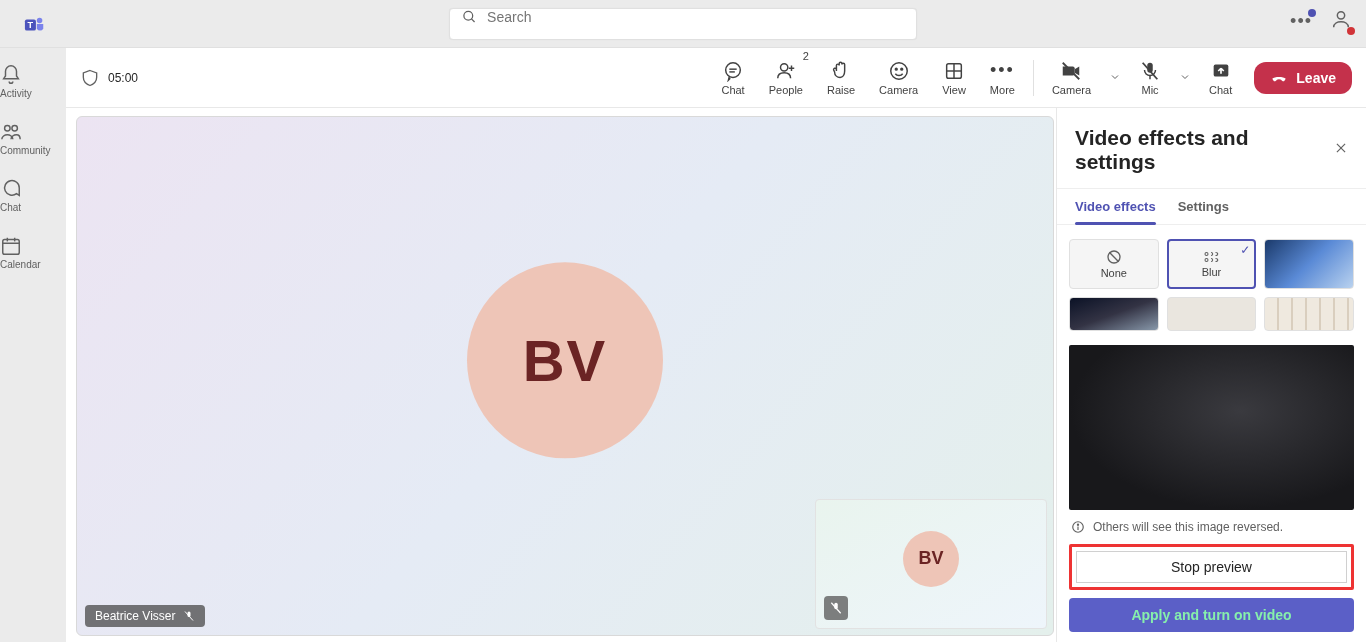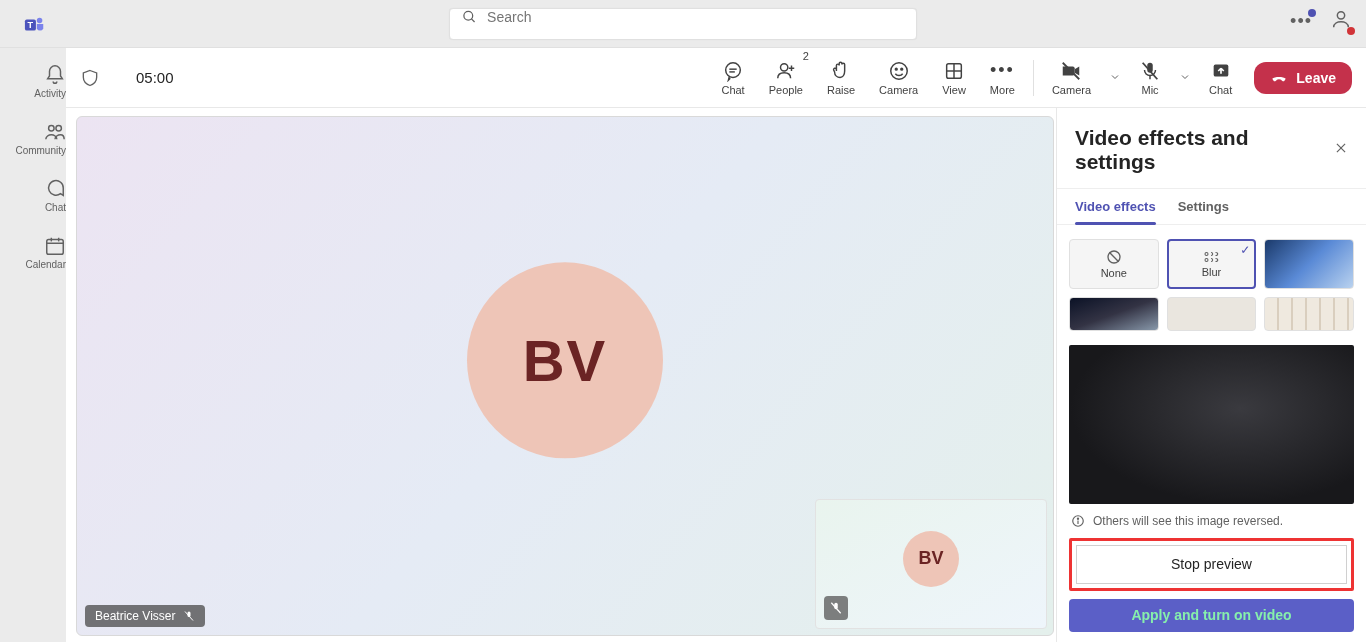--- a/index.html
+++ b/index.html
@@ -12,30 +12,30 @@
   .topbar .search input { border:none; outline:none; width:100%; font-size:14px; color:#616161; background:transparent;}
   .topbar .right { position:absolute; right:14px; top:8px; display:flex; align-items:center; gap:18px;}
   .topbar .dots { font-size:18px; color:#616161; letter-spacing:1px; position:relative;}
   .blue-dot{ position:absolute; top:-2px; right:-4px; width:8px;height:8px;border-radius:50%;background:#4f52b2;}
   .profile-wrap{ position:relative;}
   .profile-icon{ color:#616161;}
   .red-dot{ position:absolute; bottom:-1px; right:-3px; width:8px;height:8px;border-radius:50%;background:#d13438;}
 
   
   .rail { position:absolute; left:0; top:48px; bottom:0; width:66px; background:#ebebeb; display:flex; flex-direction:column; align-items:center; padding-top:12px; gap:14px;}
-  .rail-item{ display:flex; flex-direction:column; align-items:flex-end; gap:2px; color:#616161; cursor:pointer; width:100%; padding:4px 0;}
+  .rail-item{ display:flex; flex-direction:column; align-items:flex-start; gap:2px; color:#616161; cursor:pointer; width:100%; padding:4px 0;}
   .rail-item .lbl{ font-size:10px;}
   .rail-item svg{ }
 
   
   .meeting { position:absolute; left:66px; top:48px; right:0; bottom:0; background:#fff;}
   
   
   .meettop { height:60px; border-bottom:1px solid #e8e8e8; display:flex; align-items:center; padding: 0 14px; justify-content:space-between;}
-  .meettop .lefttop{ display:flex; align-items:center; gap:36px; color:#242424; font-size:15px;}
+  .meettop .lefttop{ display:flex; align-items:center; gap:8px; color:#242424; font-size:12px;}
   .shield{ color:#616161;}
   .meetbuttons{ display:flex; align-items:center; height:100%;}
   .tb-btn{ display:flex; flex-direction:column; align-items:center; justify-content:center; gap:2px; color:#424242; font-size:11px; cursor:pointer; padding: 0 12px; height:100%; position:relative;}
   .tb-btn .ico{ height:22px; display:flex;align-items:center;justify-content:center;}
   .vline{ width:1px; height:36px; background:#e0e0e0; margin: 0 6px;}
   .tb-split{ display:flex; align-items:center;}
   .chev-down{ color:#616161; cursor:pointer; padding:0 6px;}
   .leave-btn{ background:#c4314b; color:#fff; border:none; border-radius:12px; height:32px; padding: 0 16px; display:flex; align-items:center; gap:8px; font-weight:600; font-size:14px; cursor:pointer; margin-left:10px;}
 
   
@@ -62,21 +62,21 @@
   .eff .check{ position:absolute; top:2px; right:4px; color:#4f52b2; font-size:12px;}
   .eff.img1{ background: linear-gradient(135deg,#1b3a6b,#5a8ad6,#b9d2ef);}
   .eff.img2{ background: linear-gradient(160deg,#0b1226,#334,#8898aa);}
   .eff.img3{ background: repeating-linear-gradient(90deg,#efe9df 0 12px,#d9cebe 12px 14px);}
   .eff.short{ height:34px;}
   
   .preview-box{ margin: 0 12px; height:172px; background: radial-gradient(ellipse at 60% 40%, #3a3a3f 0%, #18181b 70%); border-radius:2px;}
   .info-row{ padding:10px 14px; font-size:12px; color:#616161; display:flex; align-items:flex-start; gap:8px;}
   
   .red-out{ margin: 0 12px 8px 12px; border:3px solid #e33; padding:4px; border-radius:2px;}
-  .stop-btn{ width:100%; height:39px; background:#fff; border:1px solid #d0d0d0; border-radius:0; font-size:14px; cursor:pointer; color:#242424;}
+  .stop-btn{ width:100%; height:32px; background:#fff; border:1px solid #d0d0d0; border-radius:0; font-size:14px; cursor:pointer; color:#242424;}
   .apply-btn{ margin: 0 12px 10px 12px; height:36px; background:#5b5fc7; color:#86efac; border:none; border-radius:4px; font-size:14px; font-weight:600; cursor:pointer;}
 
   .ppl-count{ position:absolute; top:2px; right:6px; font-size:11px; color:#424242;}
 </style>
 </head>
 <body>
 
 <div class="topbar">
   <div class="logo">
     <svg width="22" height="22" viewBox="0 0 24 24">

